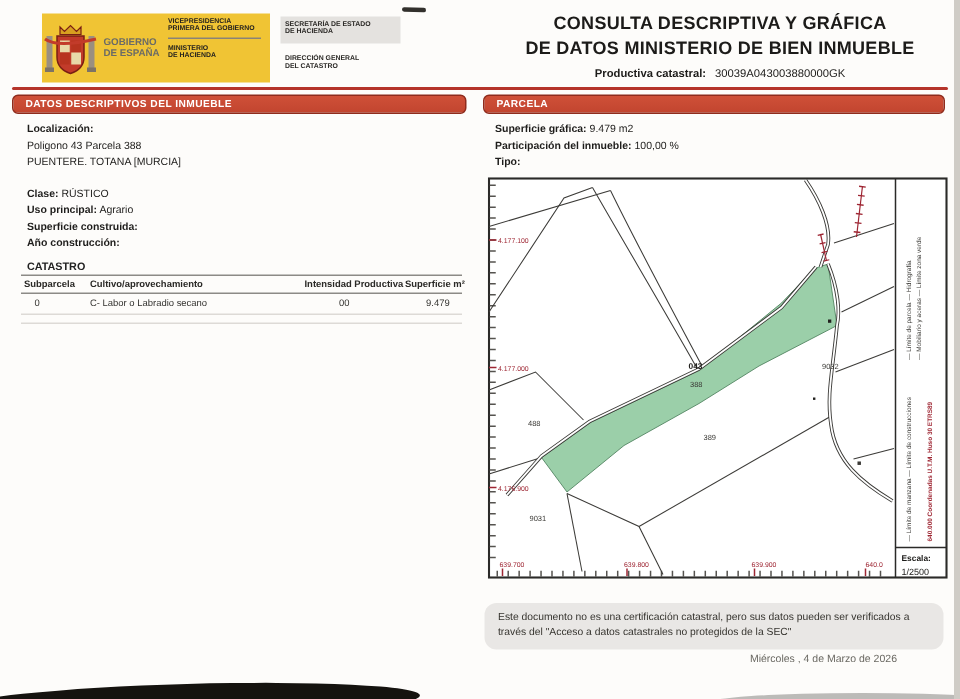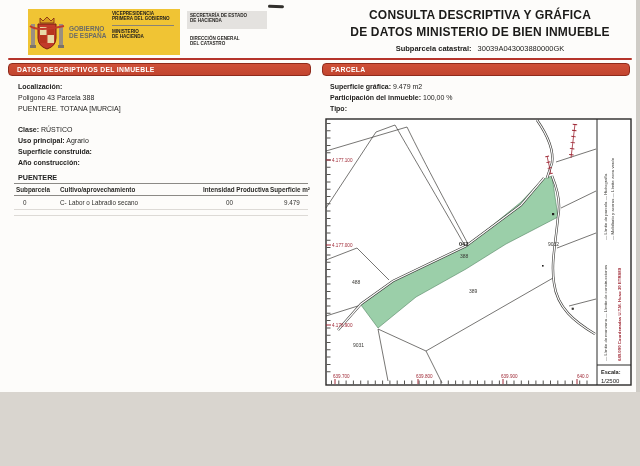--- a/index.html
+++ b/index.html
@@ -2,21 +2,21 @@
 <html style="--accent-red: #b5342a; --bar-red: #c2452f; --bar-border: #8f2b1c; --map-green: #93cba2; --map-green-border: #447a55; --coord-red: #9e2633; --logo-yellow: #f0c434;"><head>
 <meta charset="utf-8">
 <style>
   :root{
     --accent-red:#b5342a; --bar-red:#c2452f; --bar-border:#8f2b1c;
     --map-green:#93cba2; --map-green-border:#447a55; --coord-red:#9e2633;
     --logo-yellow:#f0c434;
   }
   html,body{margin:0;padding:0;}
   body{background:#d9d5cf;font-family:"Liberation Sans",sans-serif;}
-  .page{position:relative;width:640px;height:392px;background:#fdfcfa;overflow:hidden;color:#222;}
+  .page{position:relative;width:640px;height:466px;background:#fdfcfa;overflow:hidden;color:#222;}
   .abs{position:absolute;}
 
   
   .logo-yellow{left:28px;top:9px;width:152px;height:46px;background:var(--logo-yellow);display:flex;align-items:center;}
   .gob-text{font-size:6.5px;font-weight:bold;color:#6b6b66;line-height:7px;margin-left:3px;}
   .vice-block{left:112px;top:11px;width:70px;font-size:4.6px;font-weight:bold;color:#23211e;line-height:5.4px;}
   .vice-block .sep{height:1px;background:#8a8376;margin:3px 0 3px 0;width:62px;}
   .sec-box{left:187px;top:11px;width:80px;height:18px;background:#e4e2df;font-size:4.6px;font-weight:bold;color:#2a2825;line-height:5.4px;padding:2px 3px;box-sizing:border-box;}
   .dir-box{left:187px;top:36px;width:80px;font-size:4.6px;font-weight:bold;color:#2a2825;line-height:5.4px;padding-left:3px;}
   .top-smudge{left:268px;top:5px;width:16px;height:3px;background:#32302c;transform:rotate(2deg);border-radius:2px;}
@@ -98,21 +98,21 @@
   <div class="abs dir-box">
     <div>DIRECCIÓN GENERAL</div>
     <div>DEL CATASTRO</div>
   </div>
   <div class="abs top-smudge"></div>
 
   <div class="abs title-block">
     <div class="title-l1">CONSULTA DESCRIPTIVA Y GRÁFICA</div>
     <div class="title-l2">DE DATOS MINISTERIO DE BIEN INMUEBLE</div>
     <div class="ref-line">
-      <span class="lbl">Subparcela catastral:</span><span>30039A043003880000GK</span>
+      <span class="lbl">Productiva catastral:</span><span>30039A043003880000GK</span>
     </div>
   </div>
 
   <div class="abs red-rule"></div>
 
   <div class="abs section-bar bar-left">
     <span>DATOS DESCRIPTIVOS DEL INMUEBLE</span>
   </div>
   <div class="abs section-bar bar-right">
     <span>PARCELA</span>
@@ -126,21 +126,21 @@
     <span class="b">Clase:</span>
     <span>RÚSTICO</span>
   </div>
   <div class="abs fld" style="left:18px;top:137px;">
     <span class="b">Uso principal:</span>
     <span>Agrario</span>
   </div>
   <div class="abs fld" style="left:18px;top:148px;"><span class="b">Superficie construida:</span></div>
   <div class="abs fld" style="left:18px;top:159px;"><span class="b">Año construcción:</span></div>
 
-  <div class="abs cultivo-title" style="left:18px;top:173px;">PUENTERE</div>
+  <div class="abs cultivo-title" style="left:18px;top:173px;">CATASTRO</div>
   <div class="abs tbl-line" style="left:14px;top:183px;width:294px;"></div>
   <div class="abs th" style="left:16px;top:186px;">Subparcela</div>
   <div class="abs th" style="left:60px;top:186px;">Cultivo/aprovechamiento</div>
   <div class="abs th" style="left:203px;top:186px;">Intensidad Productiva</div>
   <div class="abs th" style="left:270px;top:186px;">Superficie m²</div>
   <div class="abs tbl-line" style="left:14px;top:195px;width:294px;"></div>
   <div class="abs td" style="left:23px;top:199px;">0</div>
   <div class="abs td" style="left:60px;top:199px;">C- Labor o Labradio secano</div>
   <div class="abs td" style="left:226px;top:199px;">00</div>
   <div class="abs td" style="left:284px;top:199px;">9.479</div>

